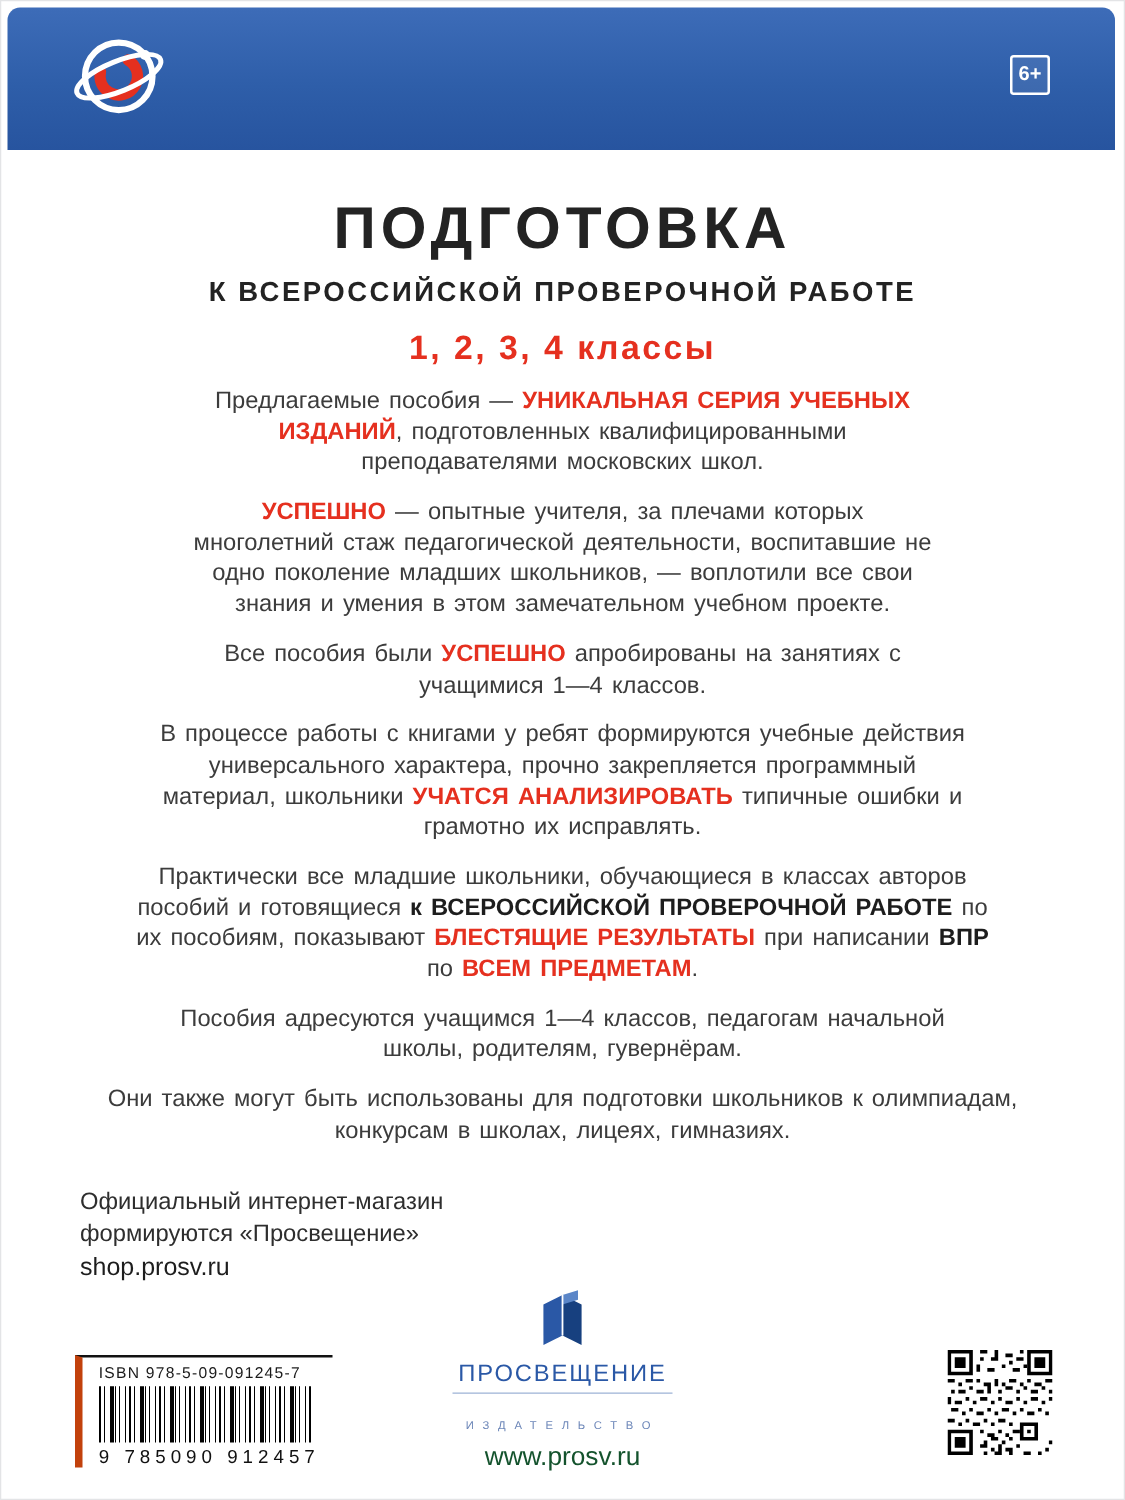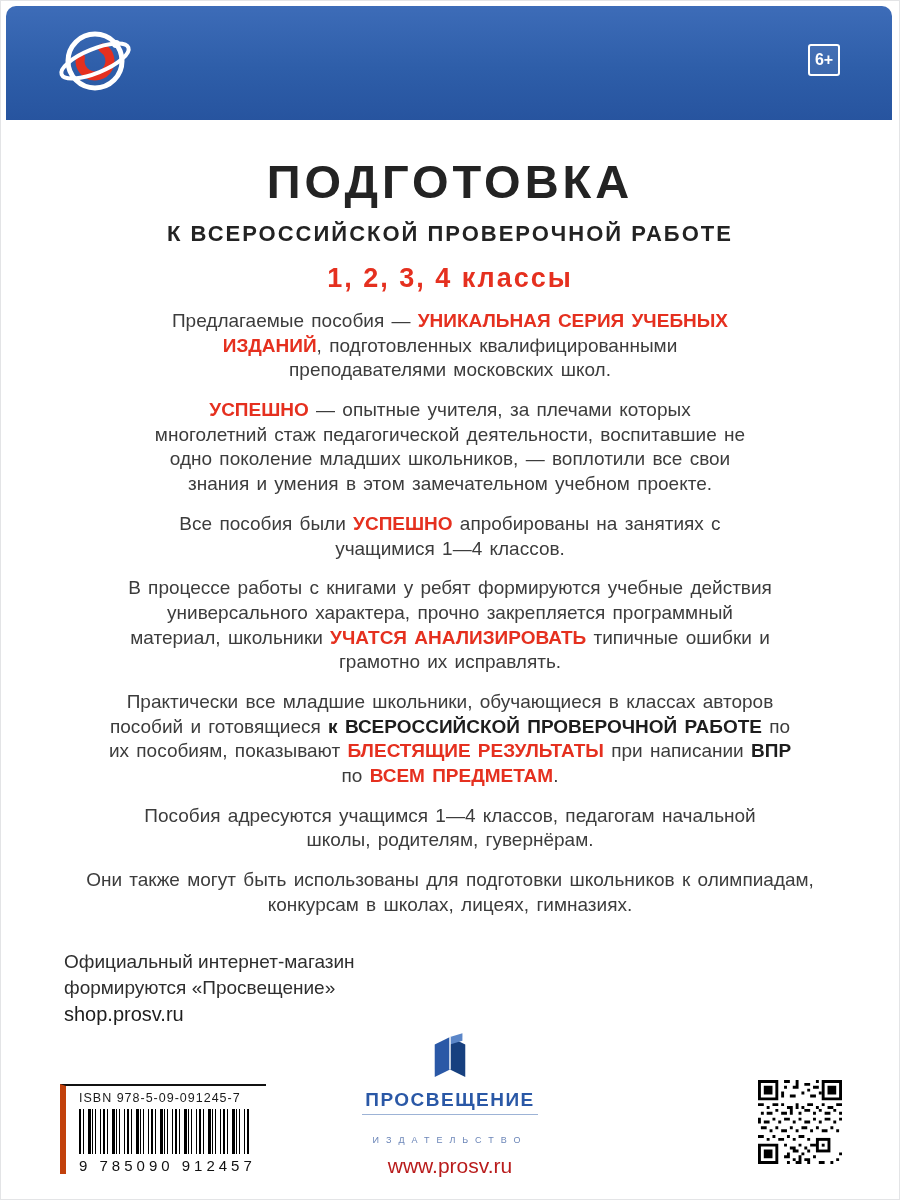--- a/index.html
+++ b/index.html
@@ -77,29 +77,29 @@
   }
   .barcode-number {
     margin-top: 3px; font-size: 15px; letter-spacing: 4px; color: #111;
     font-family: "Liberation Sans", sans-serif;
   }
   .publisher-block {
     position: absolute; left: 50%; transform: translateX(-50%); bottom: 22px;
     text-align: center;
   }
   .pub-name {
-    margin-top: 4px; font-size: 19px; font-weight: bold;
+    margin-top: 4px; font-size: 19px; font-weight: normal;
     letter-spacing: 1.5px; color: #2a58a6;
   }
   .pub-sub {
     margin: 3px auto 0; padding-top: 20px; width: 176px;
     border-top: 1px solid #9db3d6;
     font-size: 9px; letter-spacing: 7px; color: #6c86b8;
   }
-  .pub-site { margin-top: 9px; font-size: 21px; color: #b91c1c; }
+  .pub-site { margin-top: 9px; font-size: 21px; color: #14532d; }
   .qr { position: absolute; right: 58px; bottom: 36px; width: 84px; height: 84px; }
 </style>
 </head>
 <body>
 
 <div class="page">
 
   <div class="band">
     <svg class="globe" width="78" height="78" viewBox="0 0 78 78" aria-hidden="true">
       <circle cx="39" cy="39" r="27" fill="none" stroke="#ffffff" stroke-width="5"></circle>

